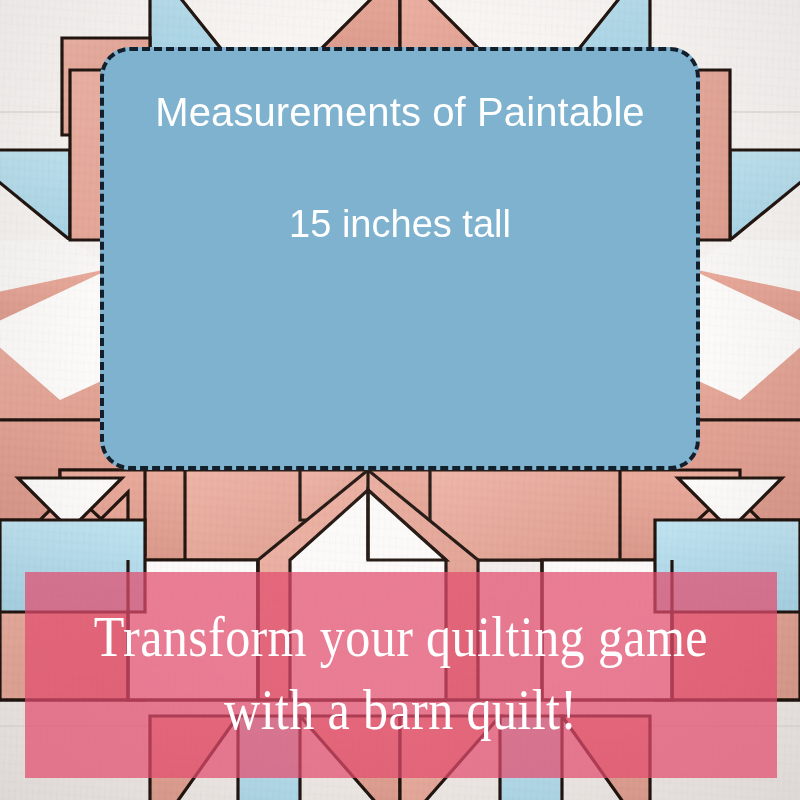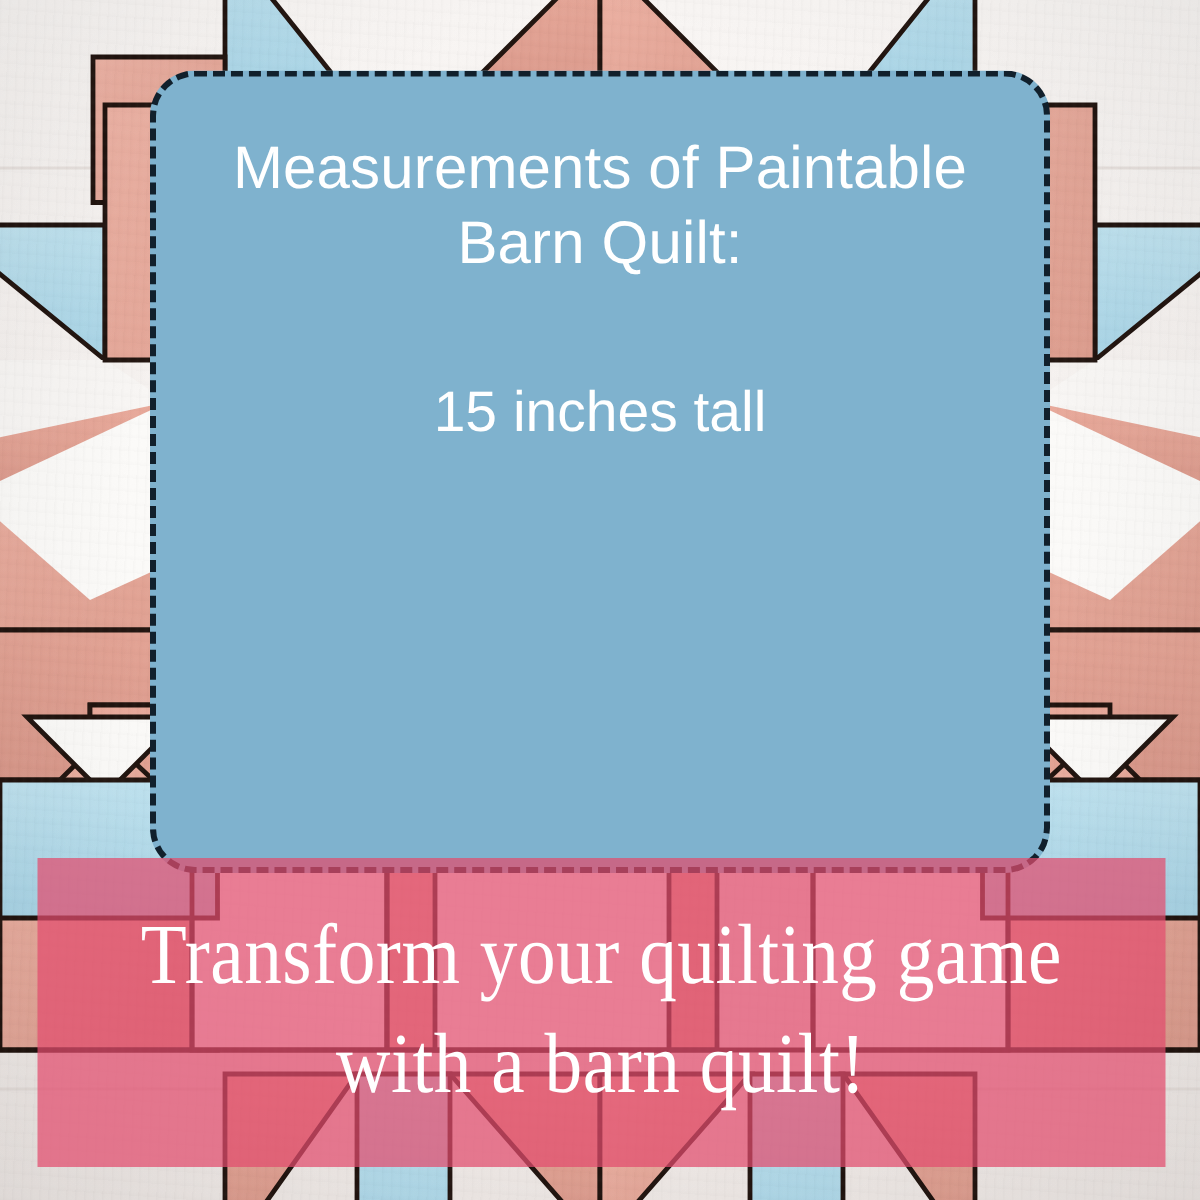--- a/index.html
+++ b/index.html
@@ -41,21 +41,21 @@
     pointer-events: none;
     background: radial-gradient(ellipse at 50% 45%, rgba(255,255,255,.06) 0%, rgba(0,0,0,0) 55%, rgba(0,0,0,.07) 100%);
   }
 
   
   #measurement-card {
     position: absolute;
     left: 100px;
     top: 47px;
     width: 600px;
-    height: 535px;
+    height: 423px;
     box-sizing: border-box;
     background: #7fb2ce;
     border: 4px dashed #11202c;
     border-radius: 30px;
     padding: 36px 28px 20px 28px;
     text-align: center;
     color: #ffffff;
   }
   .card-heading {
     font-size: 40px;
@@ -206,21 +206,20 @@
         <line x1="672" y1="560" x2="672" y2="700"></line>
         <line x1="0" y1="700" x2="800" y2="700"></line>
       </g>
     </svg>
   </div>
   <div id="photo-grain"></div>
   <div id="photo-vignette"></div>
 
   <div id="measurement-card">
     <p class="card-heading">Measurements of Paintable</p>
-    <p class="card-heading">Barn Quilt:</p>
     <div class="card-gap"></div>
     <p class="measure-line">15 inches tall</p>
   </div>
 
   <div id="promo-banner">
     <p class="promo-line">Transform your quilting game</p>
     <p class="promo-line">with a barn quilt!</p>
   </div>
 
 </div>

